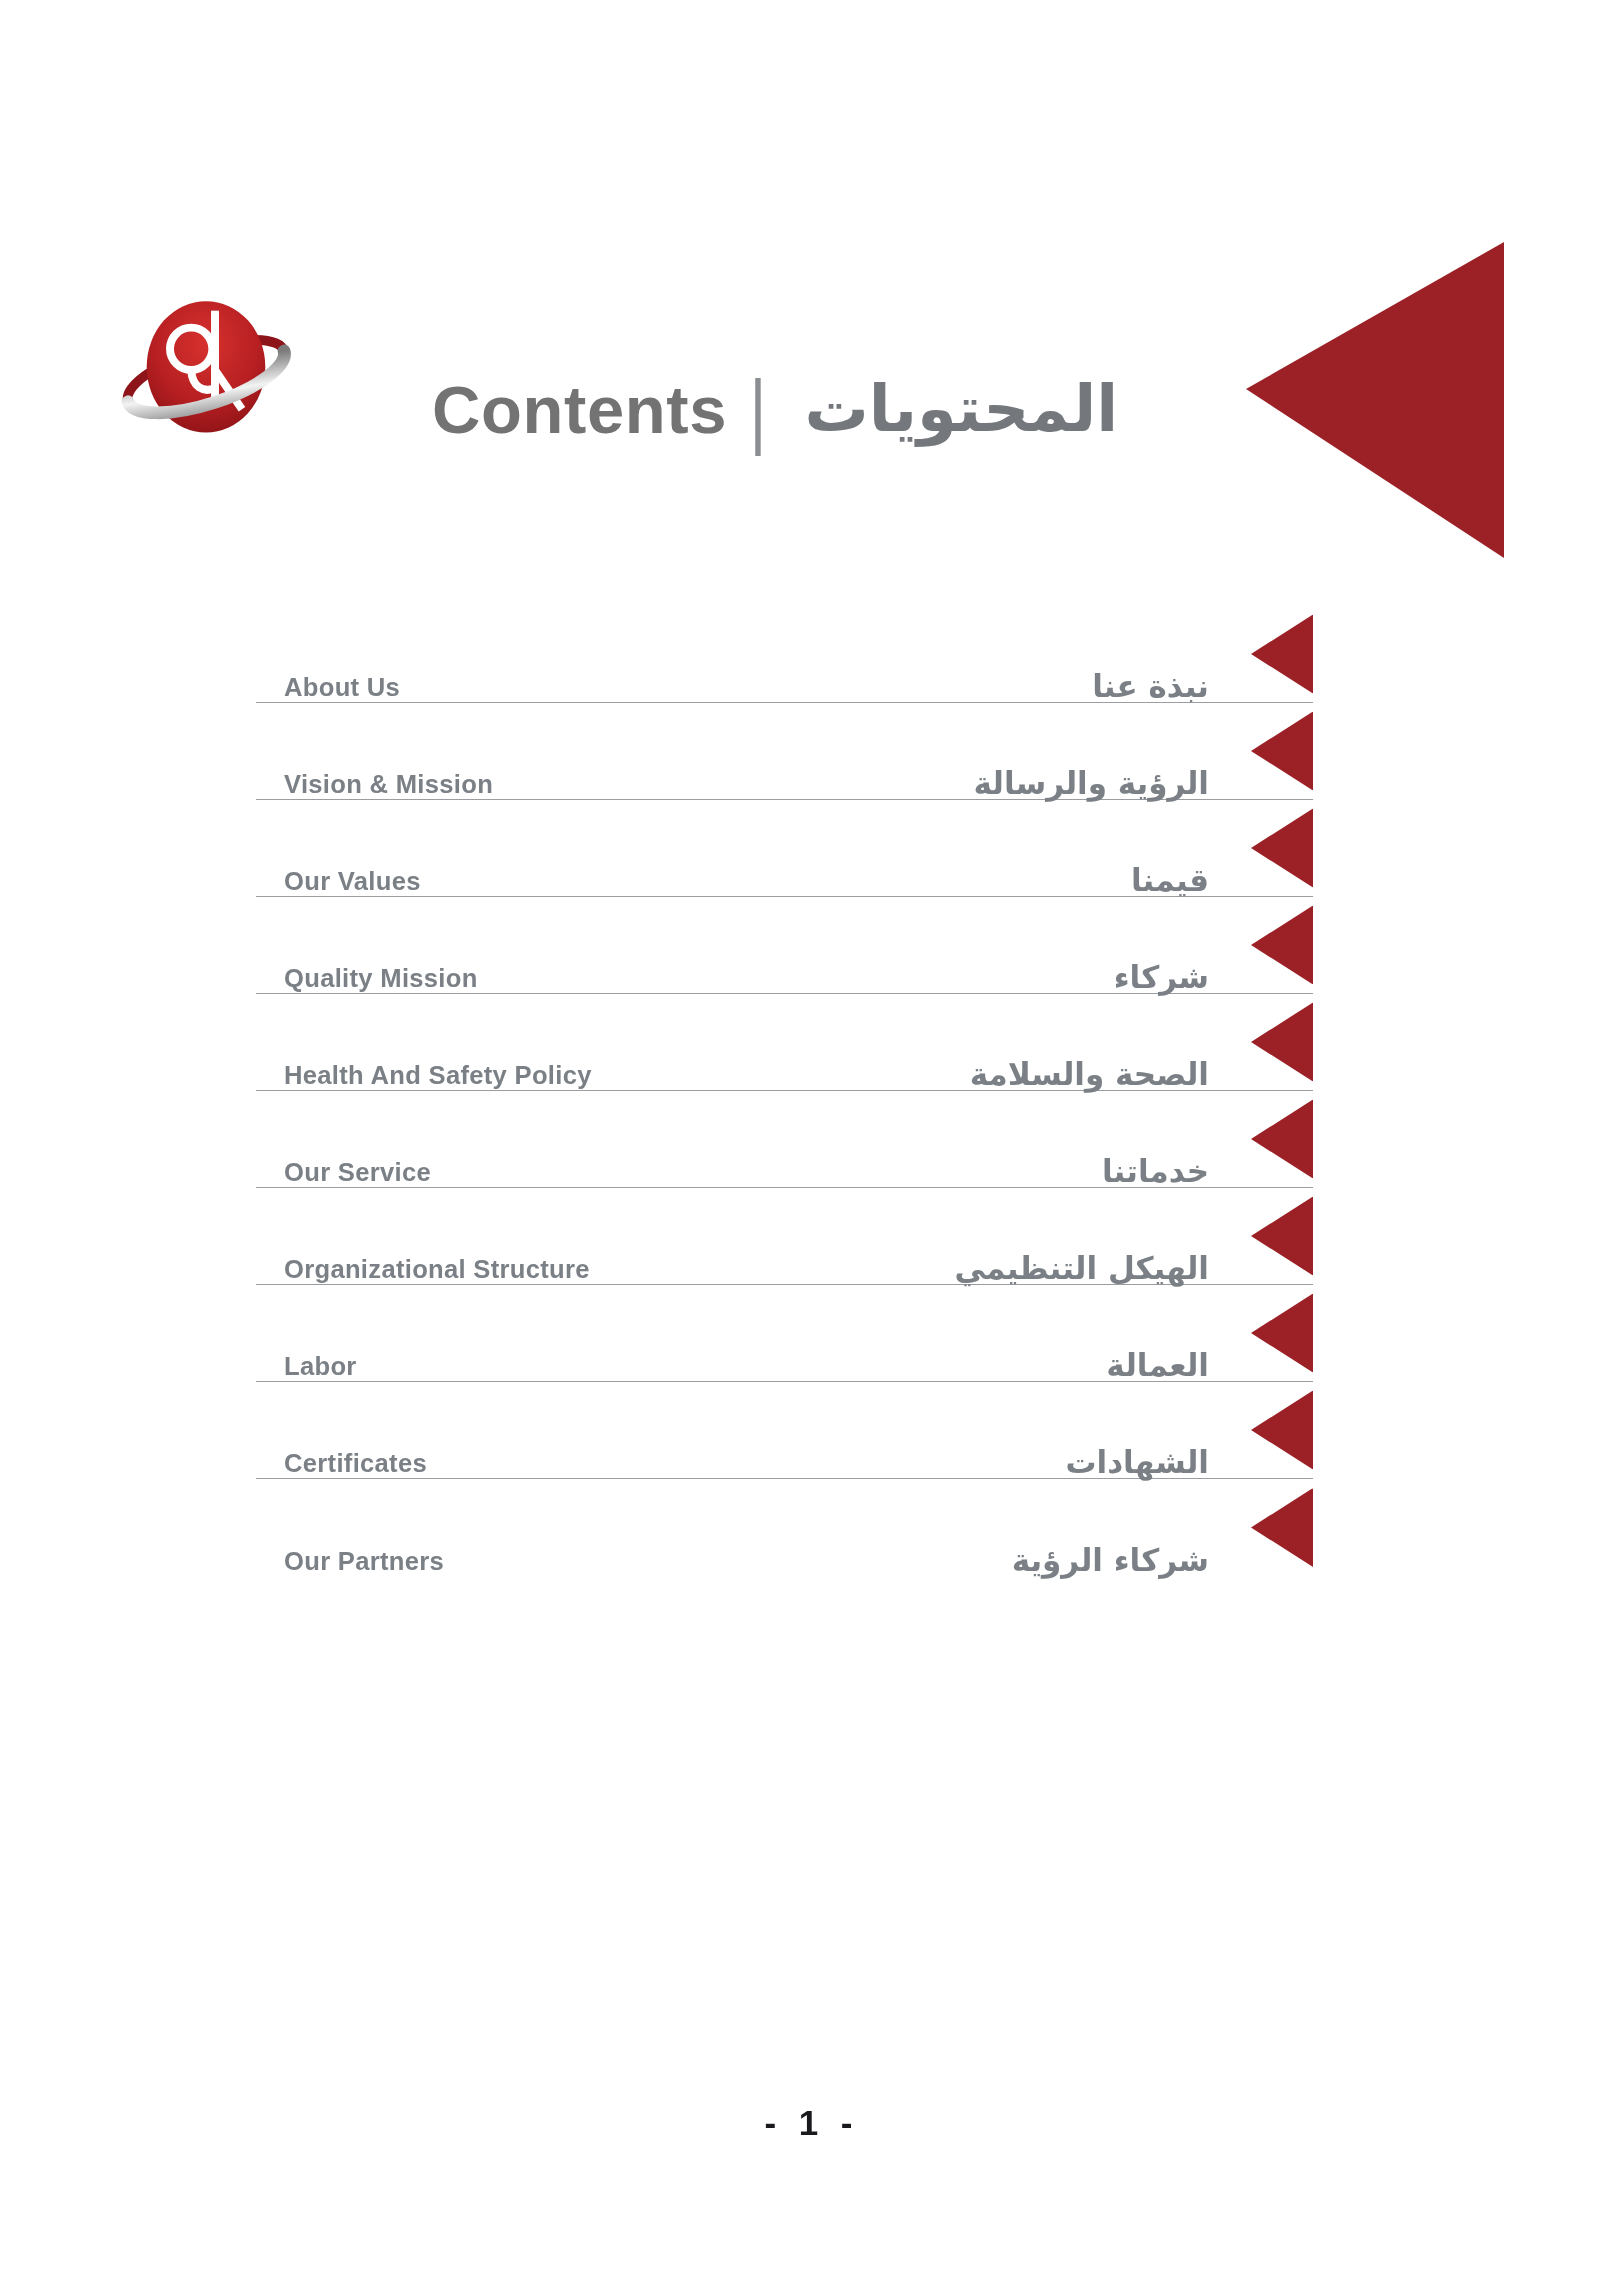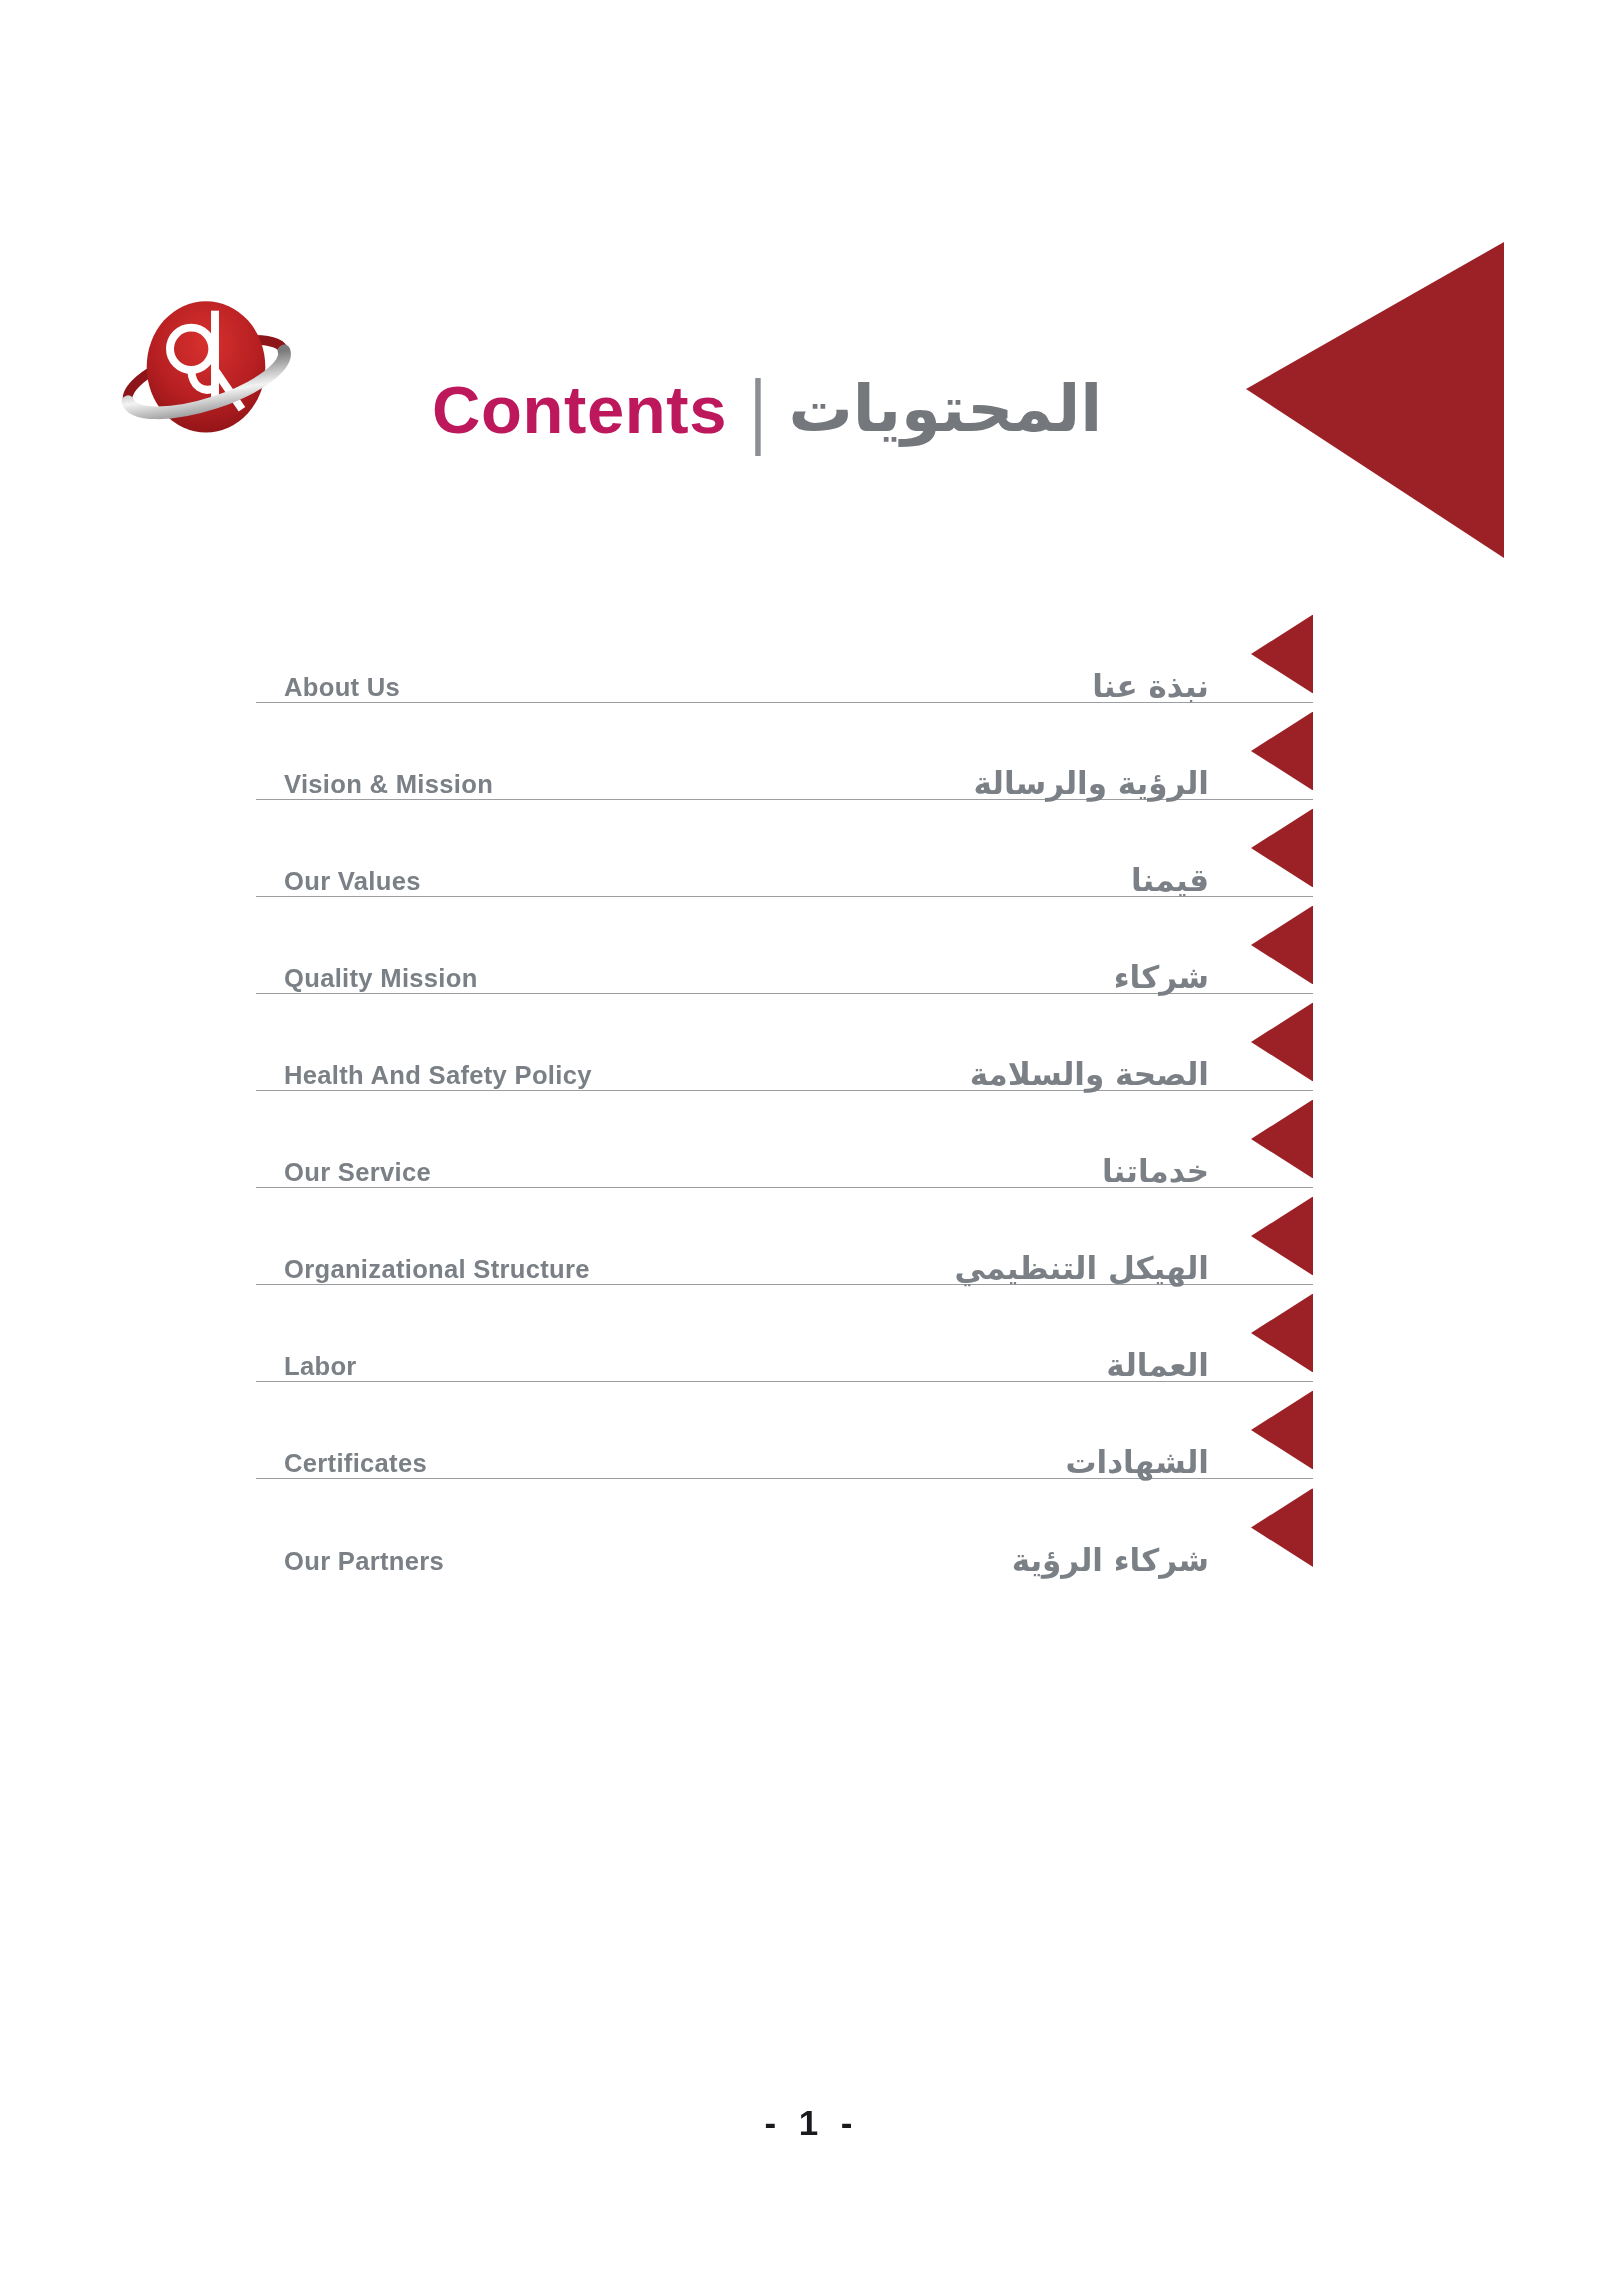--- a/index.html
+++ b/index.html
@@ -14,30 +14,30 @@
   
   .logo{position:absolute;left:116px;top:275px;width:180px;height:191px;}
   .logo svg{width:100%;height:100%;overflow:visible;}
 
   
   .heading{
     position:absolute;left:432px;top:345px;height:128px;
     display:flex;align-items:center;gap:22px;
   }
   .h-en{
-    font-size:67px;font-weight:bold;color:#be185d;
+    font-size:67px;font-weight:bold;color:#737373;
     letter-spacing:0.6px;line-height:1;
   }
   .h-sep{
     font-size:67px;font-weight:300;color:#8B8F94;line-height:1;
     transform:scaleY(1.25);display:inline-block;
   }
   .h-ar{
     font-family:"DejaVu Sans",sans-serif;direction:rtl;
-    font-size:64px;font-weight:bold;color:#74787D;line-height:1;
+    font-size:64px;font-weight:bold;color:#74787D;line-height:1;margin-left:16px;
   }
 
   
   .big-tri{
     position:absolute;left:1246px;top:242px;width:258px;height:316px;
     background:#9C2126;
     clip-path:polygon(100% 0%, 0% 46.5%, 100% 100%);
   }
 
   

